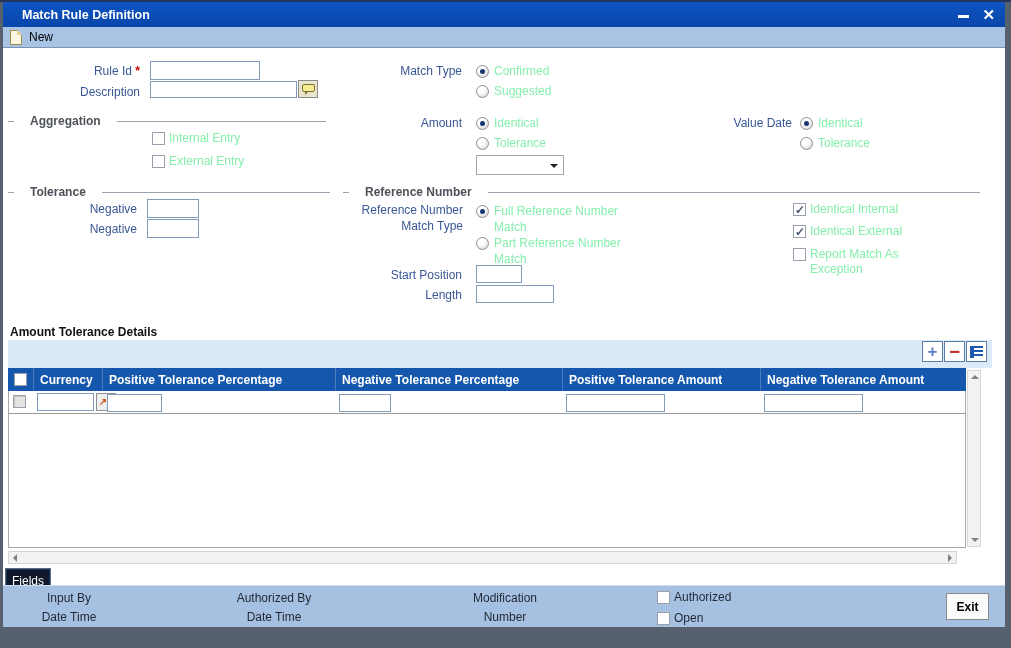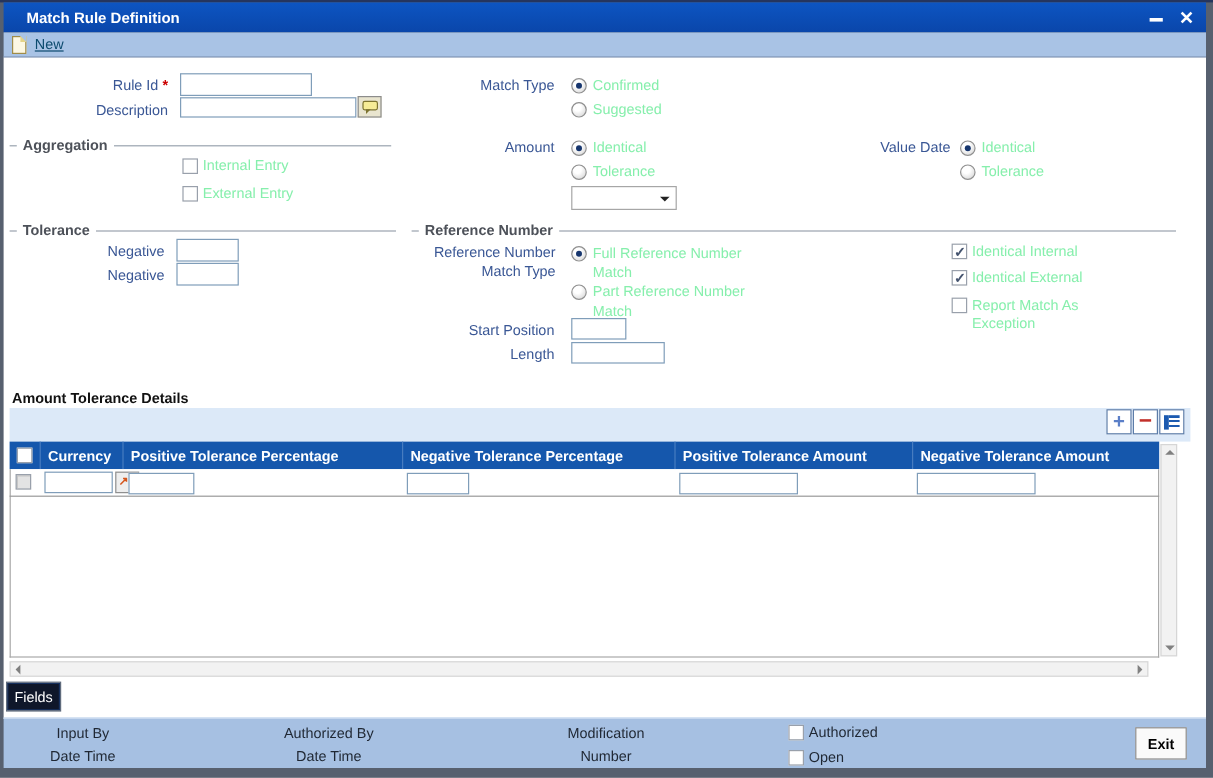--- a/index.html
+++ b/index.html
@@ -10,31 +10,31 @@
   .titlebar { position:absolute; left:3px; top:2px; width:1002px; height:25px;
     background:linear-gradient(#0d55c2,#0a46aa); display:flex; align-items:center; }
   .titlebar .title { color:#ffffff; font-weight:bold; padding-left:19px; font-size:12.5px; }
   .win-min { position:absolute; top:13px; right:36px; width:11px; height:3px; background:#fff; cursor:pointer; }
   .win-close { position:absolute; top:4px; right:10px; color:#fff; font-weight:bold; font-size:15px; cursor:pointer; }
 
   .toolbar { position:absolute; left:3px; top:27px; width:1002px; height:21px;
     background:#a9c3e5; border-bottom:1px solid #7e93b4; display:flex; align-items:center; }
   .new-icon { width:12px; height:15px; background:#fdf8e3; border:1px solid #a08c48; margin:0 7px 0 7px; position:relative; }
   .new-icon::after { content:""; position:absolute; right:-1px; top:-1px; border-style:solid; border-width:0 5px 5px 0; border-color:transparent #a9c3e5 #e4d388 transparent; }
-  .new-label { color:#0c4a6e;text-decoration:underline; }
+  .new-label { color:#000000; }
 
   .content { position:absolute; left:3px; top:48px; width:1002px; height:551px; background:#ffffff; }
-  .footer { position:absolute; left:3px; top:598px; width:1002px; height:42px; background:#a6c0e2; border-top:1px solid #cfdef2; }
+  .footer { position:absolute; left:3px; top:585px; width:1002px; height:42px; background:#a6c0e2; border-top:1px solid #cfdef2; }
 
   .lbl { position:absolute; color:#3a5795; text-align:right; }
   .val-lbl { position:absolute; color:#86efac; }
   .req { color:#cc0000; font-weight:bold; }
   input.box { position:absolute; border:1px solid #7f9db9; background:#fff; font:12px "Liberation Sans",sans-serif; padding:0 2px; }
 
-  .section { position:absolute; display:flex; align-items:center; gap:5px; color:#4d5159; font-weight:bold; }
+  .section { position:absolute; display:flex; align-items:center; gap:16px; color:#4d5159; font-weight:bold; }
   .section::before { content:""; width:6px; height:1px; background:#9aa3ae; flex:none; }
   .section .line { flex:1; height:1px; background:#9aa3ae; }
 
   .radio { position:absolute; width:13px; height:13px; border-radius:50%; border:1px solid #8f8f8f;
     background:radial-gradient(circle at 38% 32%, #ffffff 0 30%, #cfcfcf); }
   .radio.checked::after { content:""; position:absolute; left:3px; top:3px; width:5px; height:5px; border-radius:50%; background:#17366e; }
 
   .cb { position:absolute; width:13px; height:13px; border:1px solid #99a0ab; background:#fff; font-size:0; }
   .cb.gray { background:#e3e3e3; box-shadow:inset 1px 1px 0 #c6c6c6; }
   .cb.checked::after { content:"✓"; position:absolute; left:1px; top:-1px; font-size:12px; font-weight:bold; color:#45546f; }

